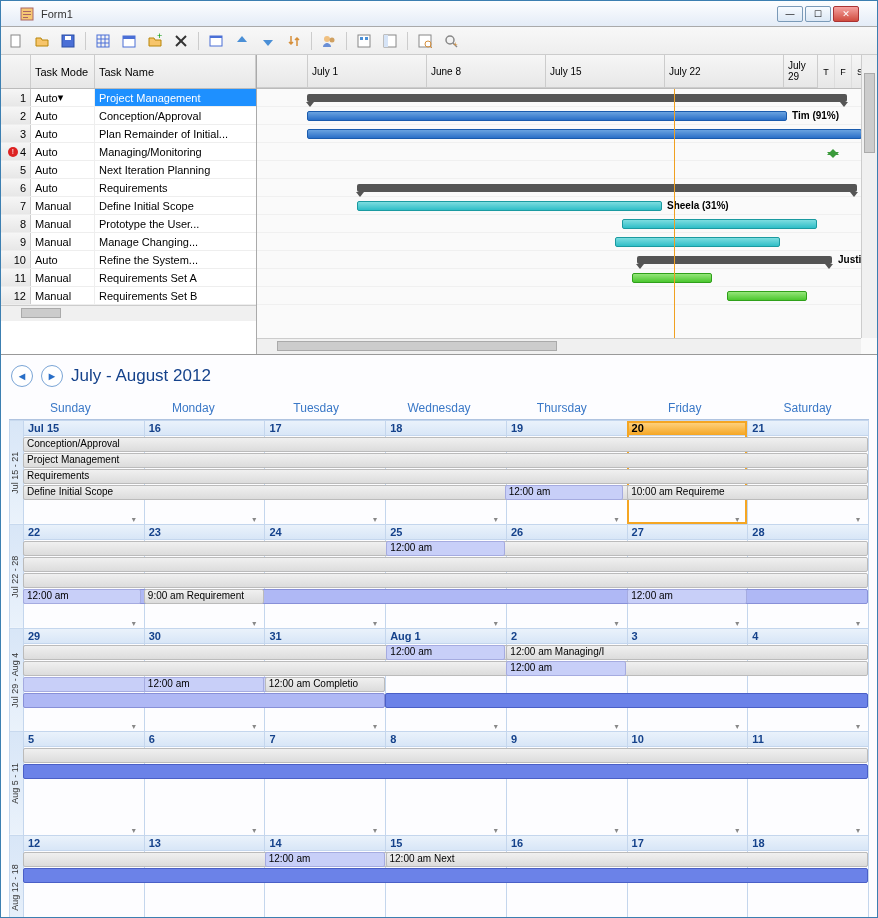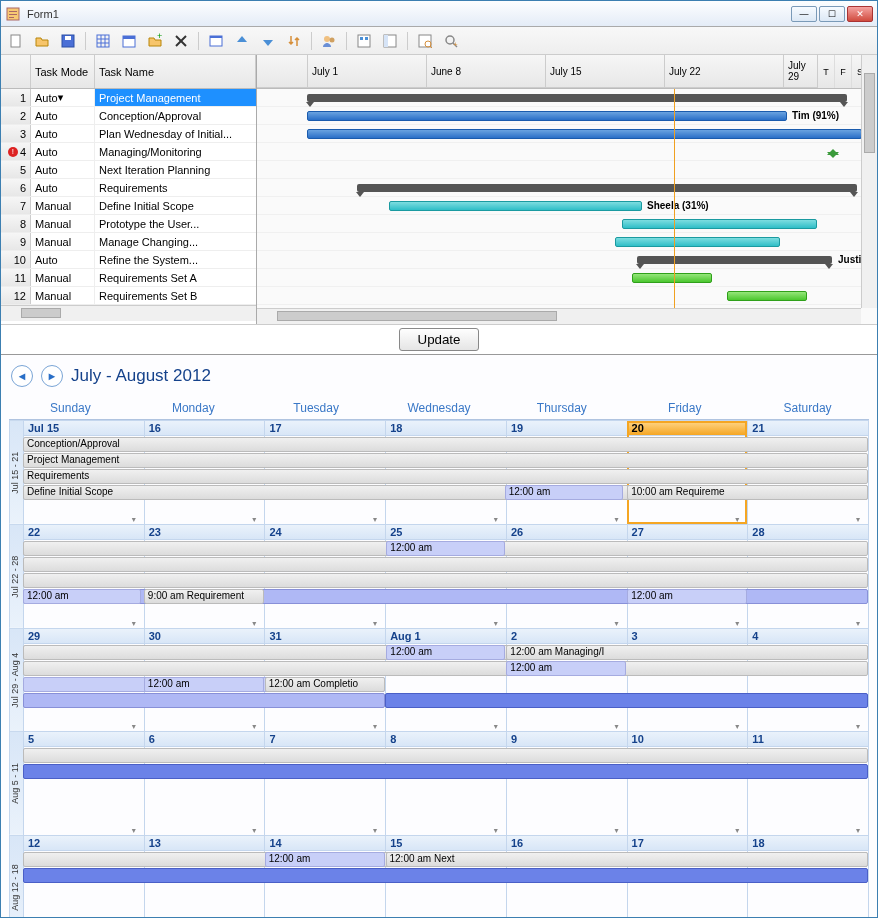--- a/index.html
+++ b/index.html
@@ -1,19 +1,19 @@
 <!DOCTYPE html>
 <html><head>
 <meta charset="utf-8">
 <style>
 * { margin: 0; padding: 0; box-sizing: border-box; }
 body { font-family: "Segoe UI", Tahoma, sans-serif; font-size: 11px; background: #fff; width: 878px; height: 918px; overflow: hidden; border: 1px solid #3c7fb1; }
 
 
-.titlebar { height: 26px; background: linear-gradient(#fdfeff, #e4ecf7); display: flex; align-items: center; padding: 0 4px; border-bottom: 1px solid #aaa; }
+.titlebar { height: 26px; background: linear-gradient(#fdfeff, #e4ecf7); display: flex; align-items: center; padding: 0 18px; border-bottom: 1px solid #aaa; }
 .titlebar-icon { width: 16px; height: 16px; margin-right: 6px; display: inline-flex; align-items: center; justify-content: center; }
 .titlebar-title { flex: 1; color: #333; }
 .win-btns { display: flex; gap: 2px; }
 .win-btn { width: 26px; height: 16px; border: 1px solid #7a9ab8; border-radius: 2px; background: linear-gradient(#f7fbff,#dce8f5); display: flex; align-items: center; justify-content: center; font-size: 9px; cursor: pointer; }
 .win-close { background: linear-gradient(#f5a3a0,#d04b3e); border-color: #a33; color: #fff; }
 
 
 .toolbar { height: 28px; background: linear-gradient(#f8f8f8,#eee); border-bottom: 1px solid #ccc; display: flex; align-items: center; padding: 0 4px; gap: 4px; }
 .tb-btn { width: 22px; height: 22px; display: flex; align-items: center; justify-content: center; border: 1px solid transparent; border-radius: 2px; cursor: pointer; }
 .tb-sep { width: 1px; height: 18px; background: #ccc; margin: 0 2px; }
@@ -228,21 +228,21 @@
               <div class="gc-name">Project Management</div>
             </div>
             <div class="grid-row">
               <div class="gc-rownum">2</div>
               <div class="gc-mode">Auto</div>
               <div class="gc-name">Conception/Approval</div>
             </div>
             <div class="grid-row">
               <div class="gc-rownum">3</div>
               <div class="gc-mode">Auto</div>
-              <div class="gc-name">Plan Wednesday of Initial...</div>
+              <div class="gc-name">Plan Remainder of Initial...</div>
             </div>
             <div class="grid-row">
               <div class="gc-rownum"><span class="err-ind">!</span>4</div>
               <div class="gc-mode">Auto</div>
               <div class="gc-name">Managing/Monitoring</div>
             </div>
             <div class="grid-row">
               <div class="gc-rownum">5</div>
               <div class="gc-mode">Auto</div>
               <div class="gc-name">Next Iteration Planning</div>
@@ -347,21 +347,21 @@
             </div>
             <div class="tl-row">
               <div style="position: absolute; top: 3px; left: 570px; width: 0px; height: 0px; border-width: 6px; border-style: solid; border-color: transparent transparent rgb(58, 154, 58); border-image: initial; transform: translateY(-3px);"></div>
               <div style="position: absolute; top: 9px; left: 570px; width: 0px; height: 0px; border-width: 6px; border-style: solid; border-color: rgb(58, 154, 58) transparent transparent; border-image: initial;"></div>
             </div>
             <div class="tl-row"></div>
             <div class="tl-row">
               <div class="bar bar-summary" style="left: 100px; width: 500px;"></div>
             </div>
             <div class="tl-row">
-              <div class="bar bar-cyan" style="left: 100px; width: 253px; margin-left: 32px;">
+              <div class="bar bar-cyan" style="left: 100px; width: 305px;">
                 <span class="bar-label">Sheela (31%)</span>
               </div>
             </div>
             <div class="tl-row">
               <div class="bar bar-cyan" style="left: 365px; width: 195px;"></div>
             </div>
             <div class="tl-row">
               <div class="bar bar-cyan" style="left: 358px; width: 165px;"></div>
             </div>
             <div class="tl-row">
@@ -377,23 +377,20 @@
             </div>
             <div class="today-line" style="left: 417px;"></div>
           </div>
         <div style="position:absolute;right:0;top:0;bottom:16px;width:16px;background:#f0f0f0;border-left:1px solid #ccc;">
           <div style="position:absolute;top:18px;left:2px;right:2px;height:80px;background:#ccc;border:1px solid #aaa;"></div>
         </div>
         <div style="position:absolute;left:0;right:16px;bottom:0;height:16px;background:#f0f0f0;border-top:1px solid #ccc;">
           <div style="position:absolute;left:20px;width:280px;top:2px;height:10px;background:#ccc;border:1px solid #aaa;"></div>
         </div>
       </div>
-    </div>
-    <div class="update-row">
-      <button class="update-btn">Update</button>
     </div>
   </div>
 
   <div class="cal-pane">
     <div class="cal-header">
       <div class="nav-btn">◄</div>
       <div class="nav-btn">►</div>
       <div class="cal-title">July - August 2012</div>
     </div>
     <div class="cal-dow" id="cal-dow">

